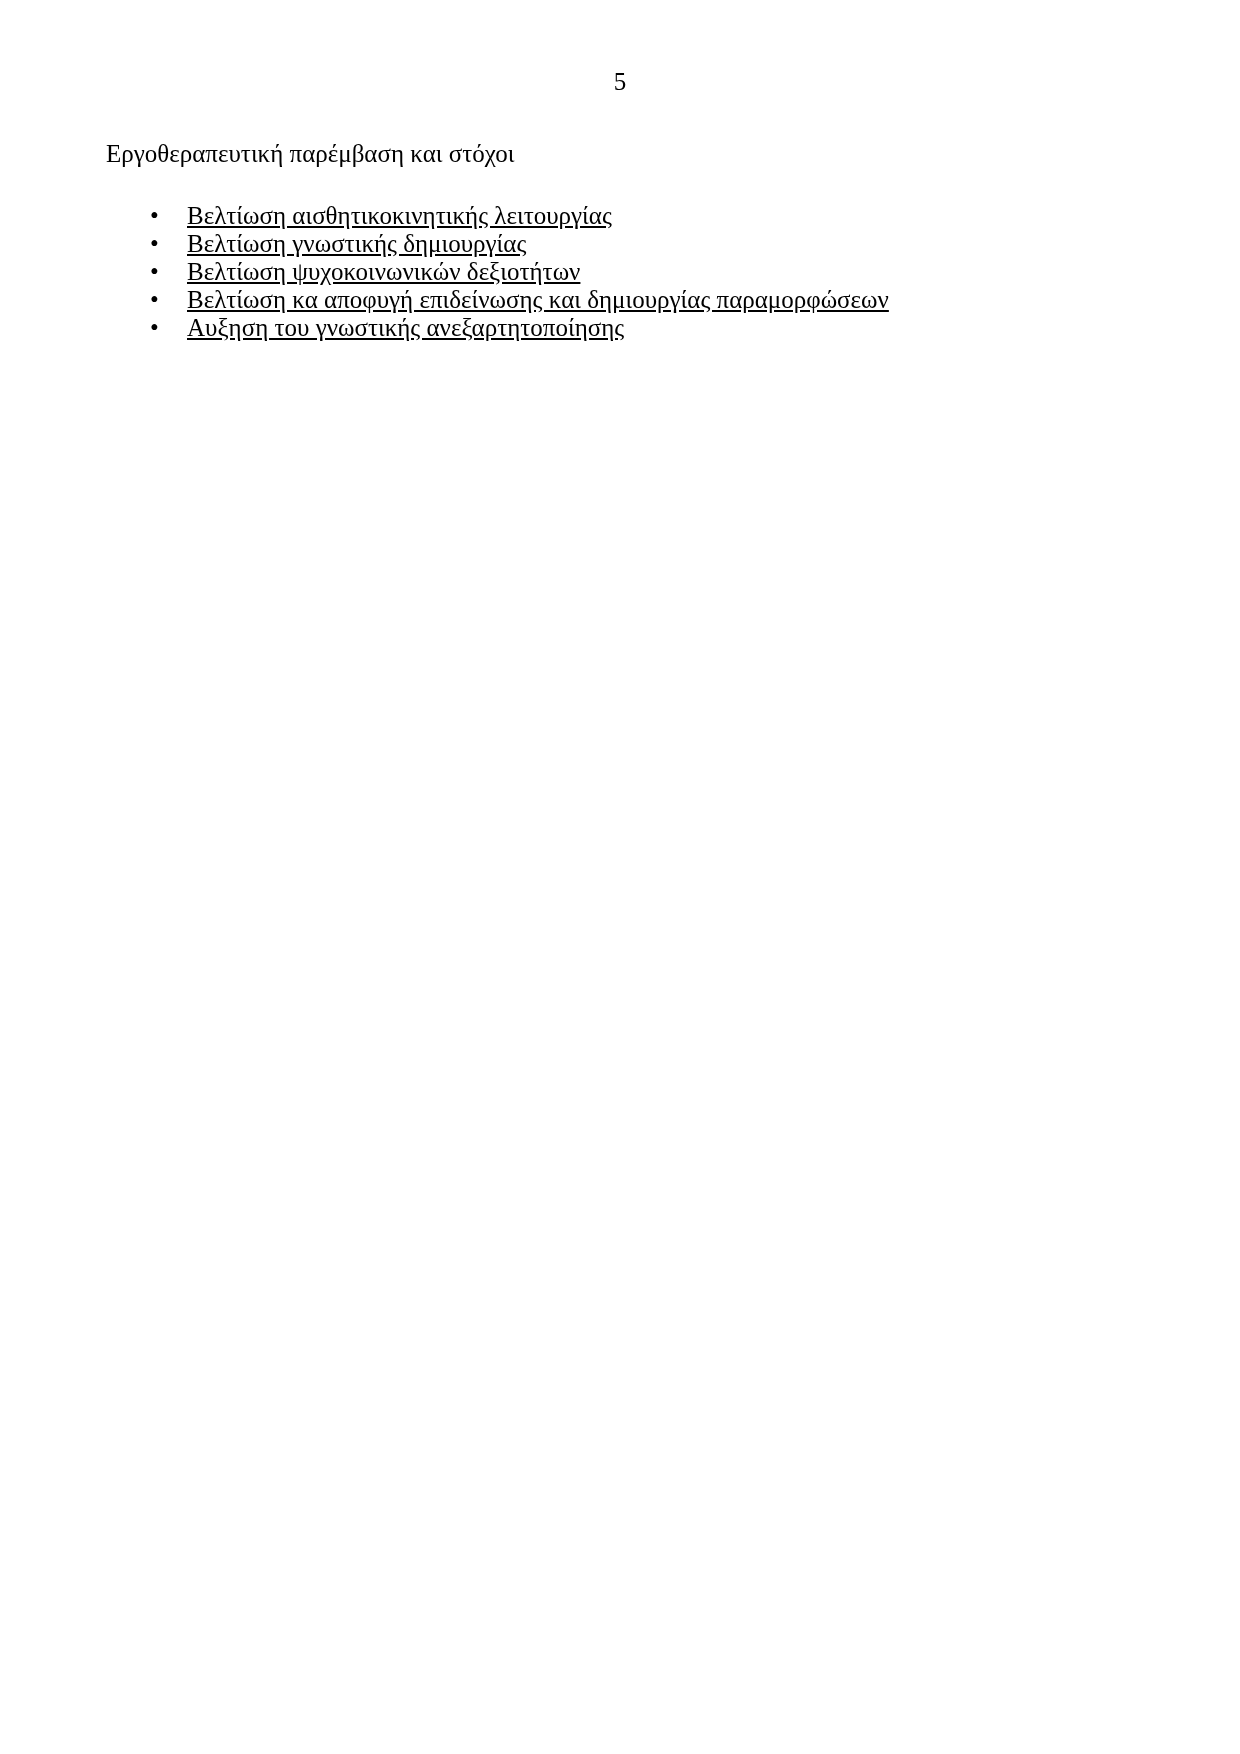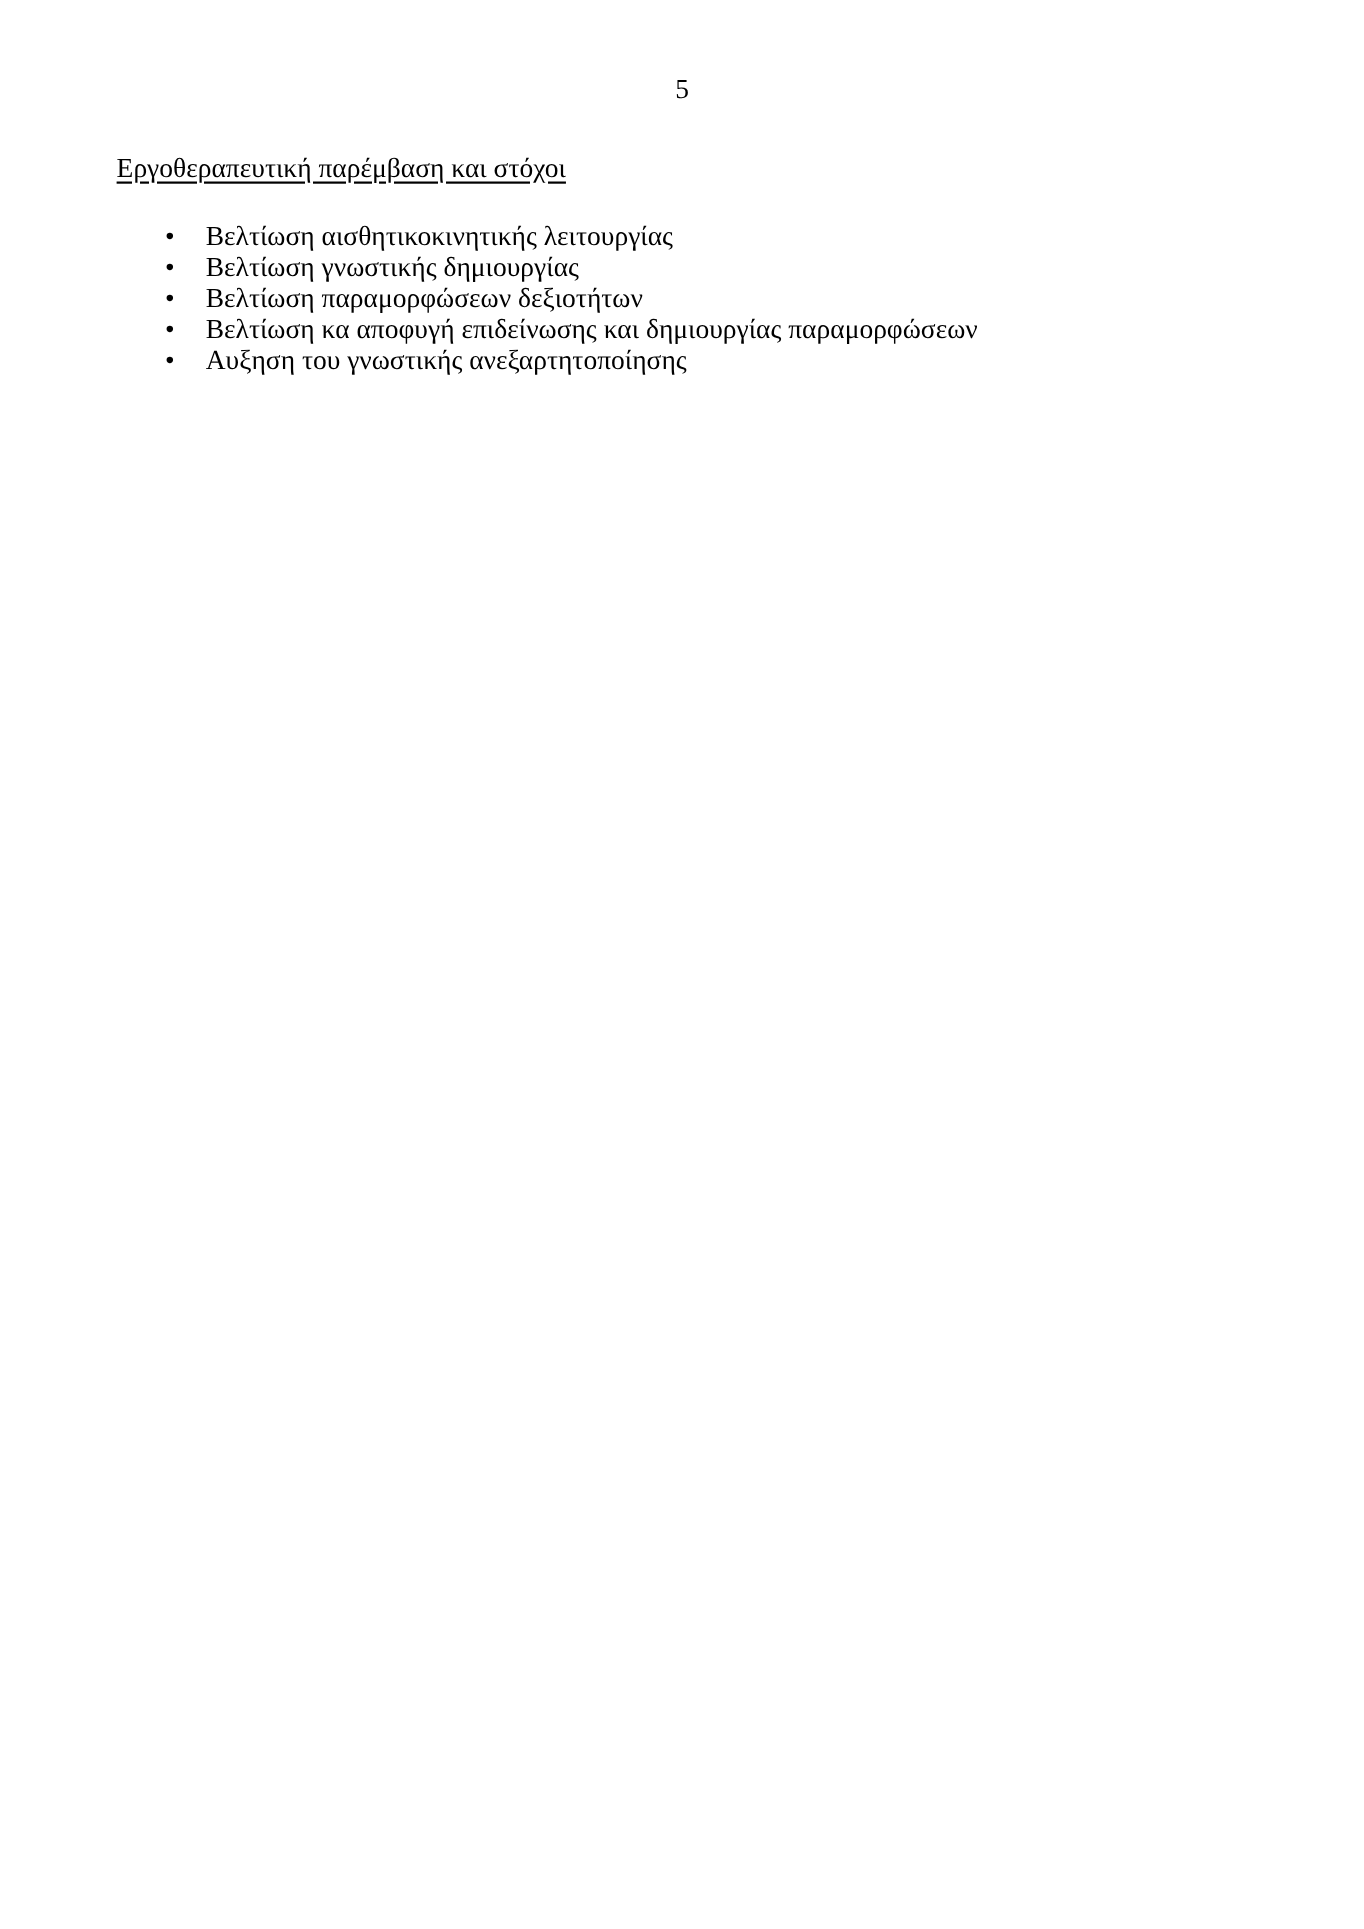--- a/index.html
+++ b/index.html
@@ -22,21 +22,20 @@
     position: absolute;
     top: 68px;
     left: 0;
     width: 100%;
     text-align: center;
   }
   .section-heading {
     position: absolute;
     top: 140px;
     left: 106px;
-    text-decoration: underline;
     text-underline-offset: 4px;
     white-space: nowrap;
   }
   .goal-list {
     position: absolute;
     top: 202px;
     left: 0;
     right: 0;
     margin: 0;
     padding: 0;
@@ -50,20 +49,21 @@
     padding-left: 150px;
     white-space: nowrap;
   }
   .bullet {
     display: inline-block;
     width: 37px;
     font-size: 25px;
   }
   .item-text {
     display: inline-block;
+    text-decoration: underline;
   }
 </style>
 </head>
 <body>
 
 <div class="page">
 
   <div class="page-number">5</div>
 
   <div class="section-heading">Εργοθεραπευτική παρέμβαση και στόχοι</div>
@@ -72,21 +72,21 @@
     <li>
       <span class="bullet">•</span>
       <span class="item-text">Βελτίωση αισθητικοκινητικής λειτουργίας</span>
     </li>
     <li>
       <span class="bullet">•</span>
       <span class="item-text">Βελτίωση γνωστικής δημιουργίας</span>
     </li>
     <li>
       <span class="bullet">•</span>
-      <span class="item-text">Βελτίωση παραμορφώσεων δεξιοτήτων</span>
+      <span class="item-text">Βελτίωση ψυχοκοινωνικών δεξιοτήτων</span>
     </li>
     <li>
       <span class="bullet">•</span>
       <span class="item-text">Βελτίωση κα αποφυγή επιδείνωσης και δημιουργίας παραμορφώσεων</span>
     </li>
     <li>
       <span class="bullet">•</span>
       <span class="item-text">Αυξηση του γνωστικής ανεξαρτητοποίησης</span>
     </li>
   </ul>

